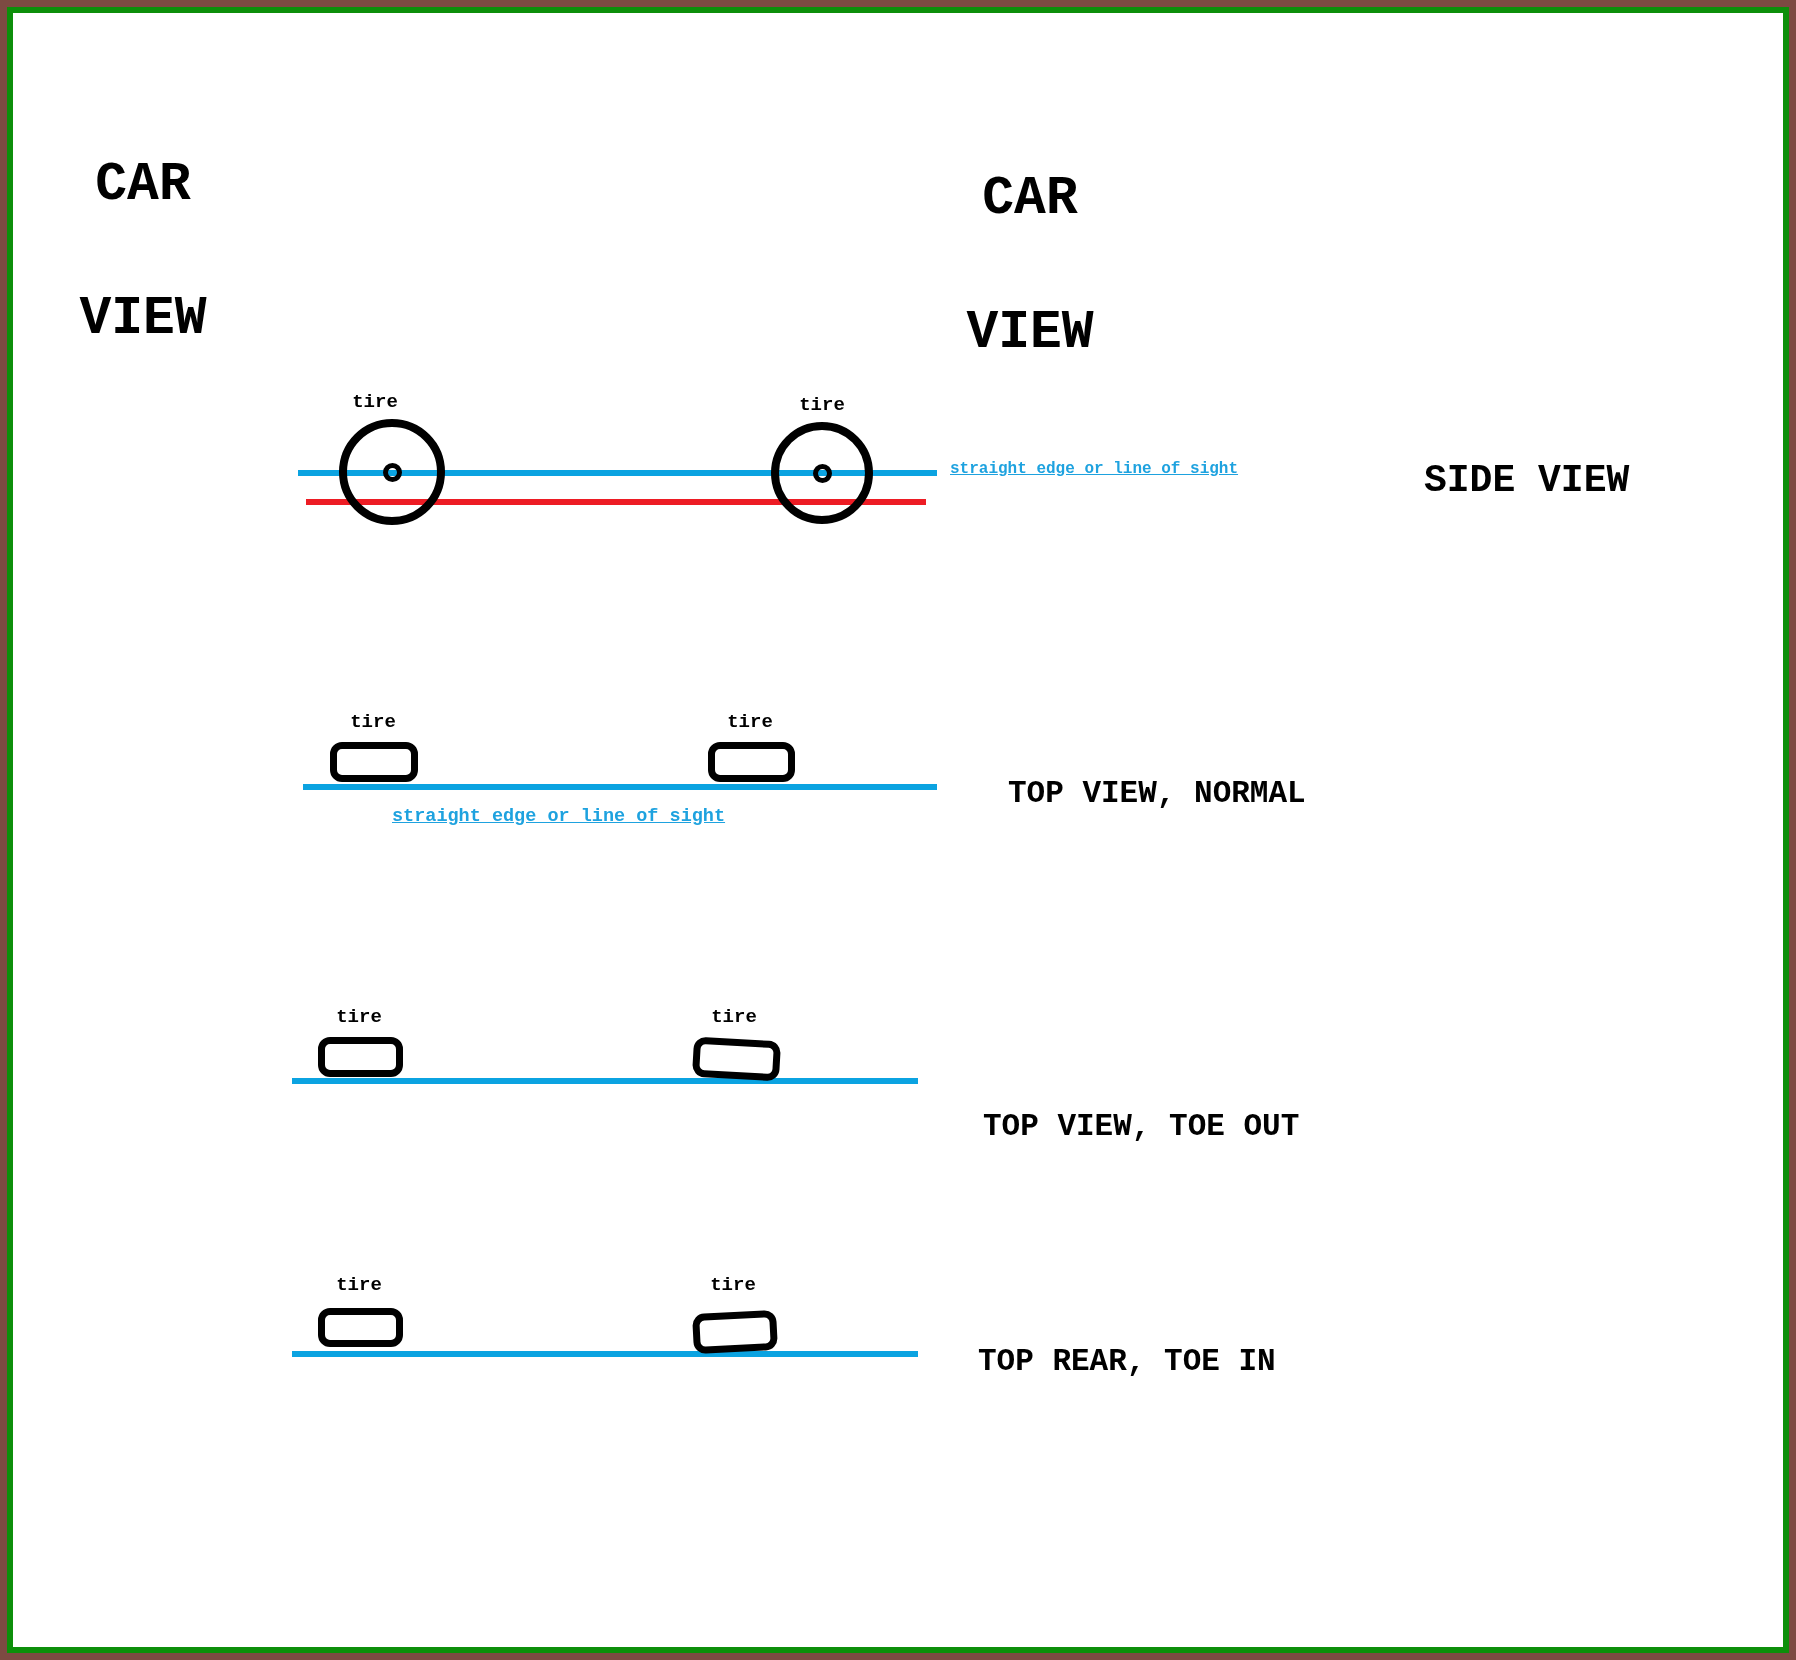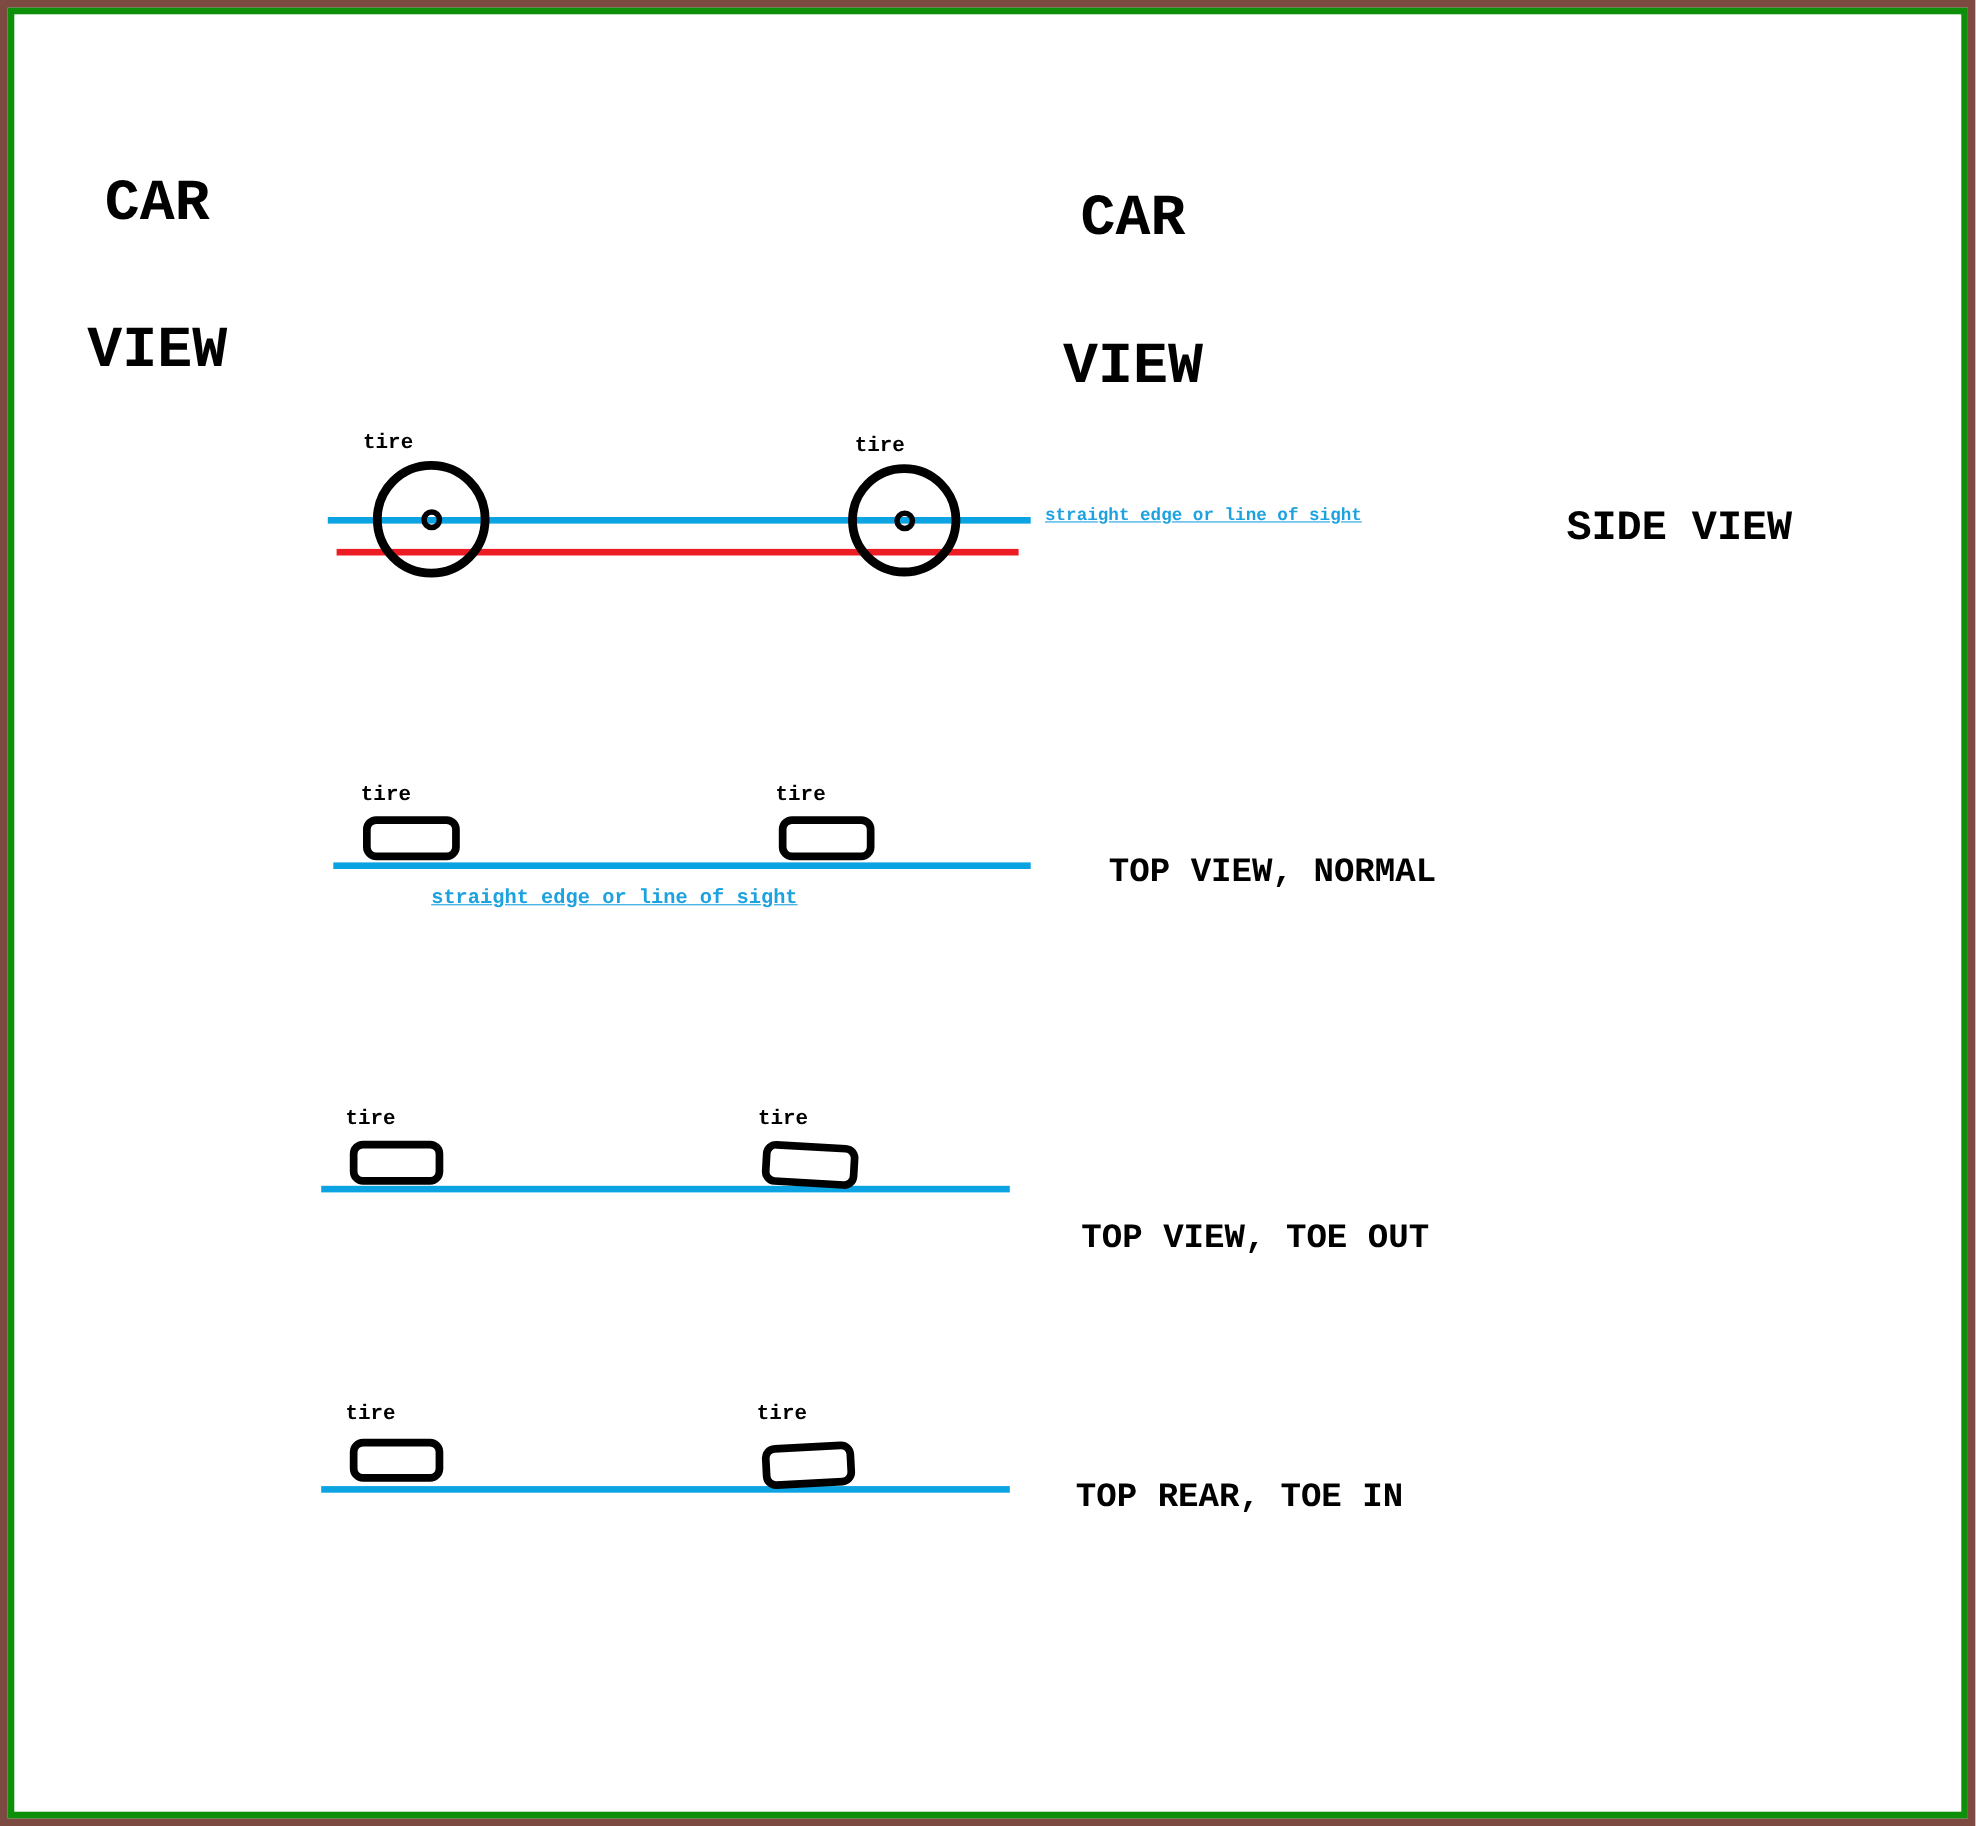--- a/index.html
+++ b/index.html
@@ -30,21 +30,21 @@
     font-size: 53px;
     line-height: 67px;
     text-align: center;
     white-space: pre-line;
     z-index: 4;
   }
   .tire-label {
     width: 90px;
     font-size: 19px;
     line-height: 19px;
-    text-align: left;
+    text-align: center;
     z-index: 4;
   }
   .view-title {
     font-size: 31px;
     white-space: nowrap;
     z-index: 4;
   }
   .view-title.big { font-size: 38px; }
   .blue-note {
     font-size: 18.5px;

